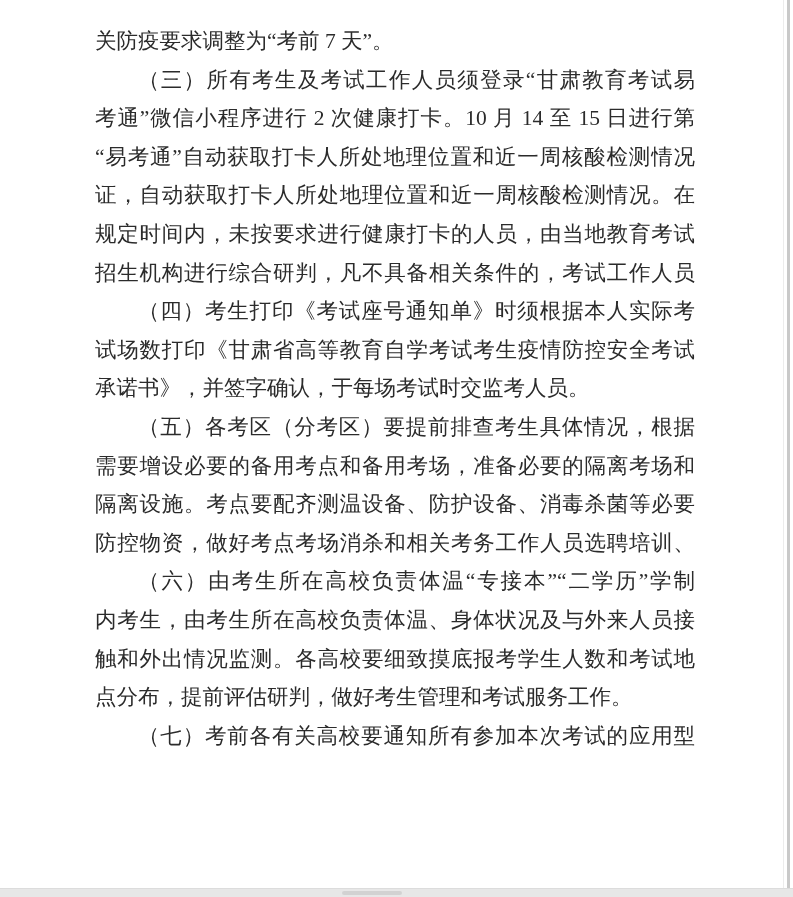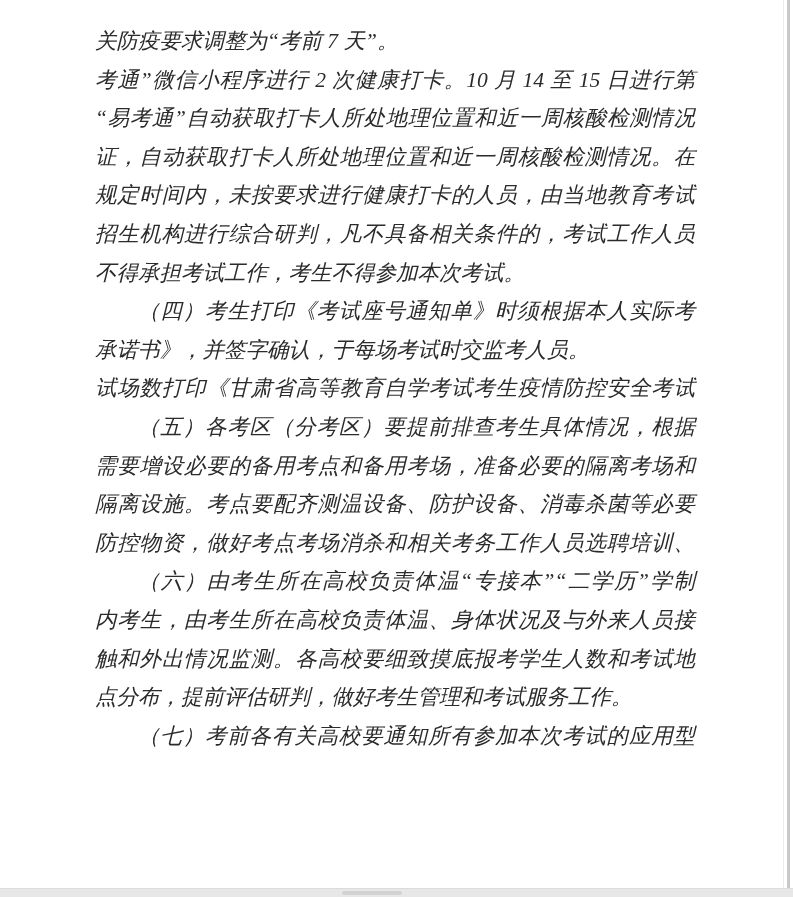--- a/index.html
+++ b/index.html
@@ -58,31 +58,31 @@
     left: 342px; top: 2px;
     width: 60px; height: 4px;
     border-radius: 2px;
     background: #d2d2d2;
   }
 </style>
 </head>
 <body>
 
 <div class="page">
-  <div class="textcol" id="textcol" style="color: rgb(43, 43, 43); font-style: italic;">
+  <div class="textcol" id="textcol" style="color: rgb(43, 43, 43);">
       <div class="line">关防疫要求调整为“考前 7 天”。</div>
+      <div class="line just ind">（三）所有考生及考试工作人员须登录“甘肃教育考试易</div>
       <div class="line just">考通”微信小程序进行 2 次健康打卡。10 月 14 至 15 日进行第</div>
       <div class="line just">“易考通”自动获取打卡人所处地理位置和近一周核酸检测情况</div>
       <div class="line just">证，自动获取打卡人所处地理位置和近一周核酸检测情况。在</div>
       <div class="line just">规定时间内，未按要求进行健康打卡的人员，由当地教育考试</div>
       <div class="line just">招生机构进行综合研判，凡不具备相关条件的，考试工作人员</div>
-      <div class="line">不得承担考试工作，考生不得参加本次考试。</div>
       <div class="line just ind">（四）考生打印《考试座号通知单》时须根据本人实际考</div>
+      <div class="line just">试场数打印《甘肃省高等教育自学考试考生疫情防控安全考试</div>
       <div class="line">承诺书》，并签字确认，于每场考试时交监考人员。</div>
-      <div class="line just">试场数打印《甘肃省高等教育自学考试考生疫情防控安全考试</div>
       <div class="line just ind">（五）各考区（分考区）要提前排查考生具体情况，根据</div>
       <div class="line just">需要增设必要的备用考点和备用考场，准备必要的隔离考场和</div>
       <div class="line just">隔离设施。考点要配齐测温设备、防护设备、消毒杀菌等必要</div>
       <div class="line just">防控物资，做好考点考场消杀和相关考务工作人员选聘培训、</div>
       <div class="line just ind">（六）由考生所在高校负责体温“专接本”“二学历”学制</div>
       <div class="line just">内考生，由考生所在高校负责体温、身体状况及与外来人员接</div>
       <div class="line just">触和外出情况监测。各高校要细致摸底报考学生人数和考试地</div>
       <div class="line">点分布，提前评估研判，做好考生管理和考试服务工作。</div>
       <div class="line just ind">（七）考前各有关高校要通知所有参加本次考试的应用型</div>
     </div>

